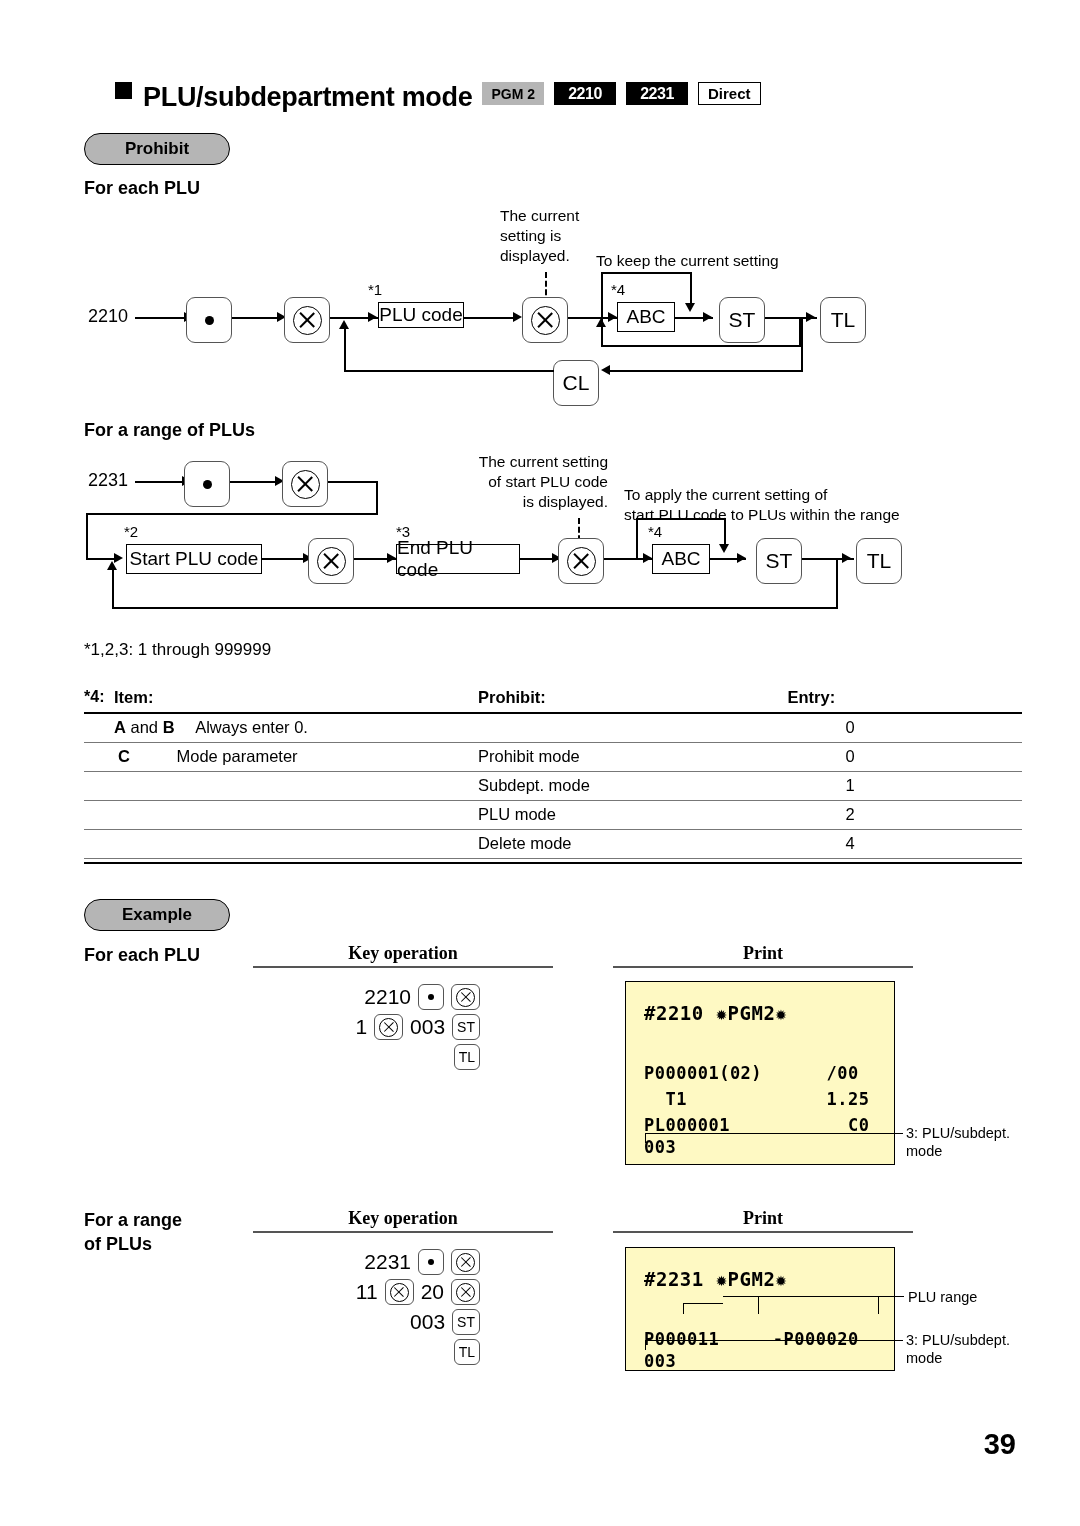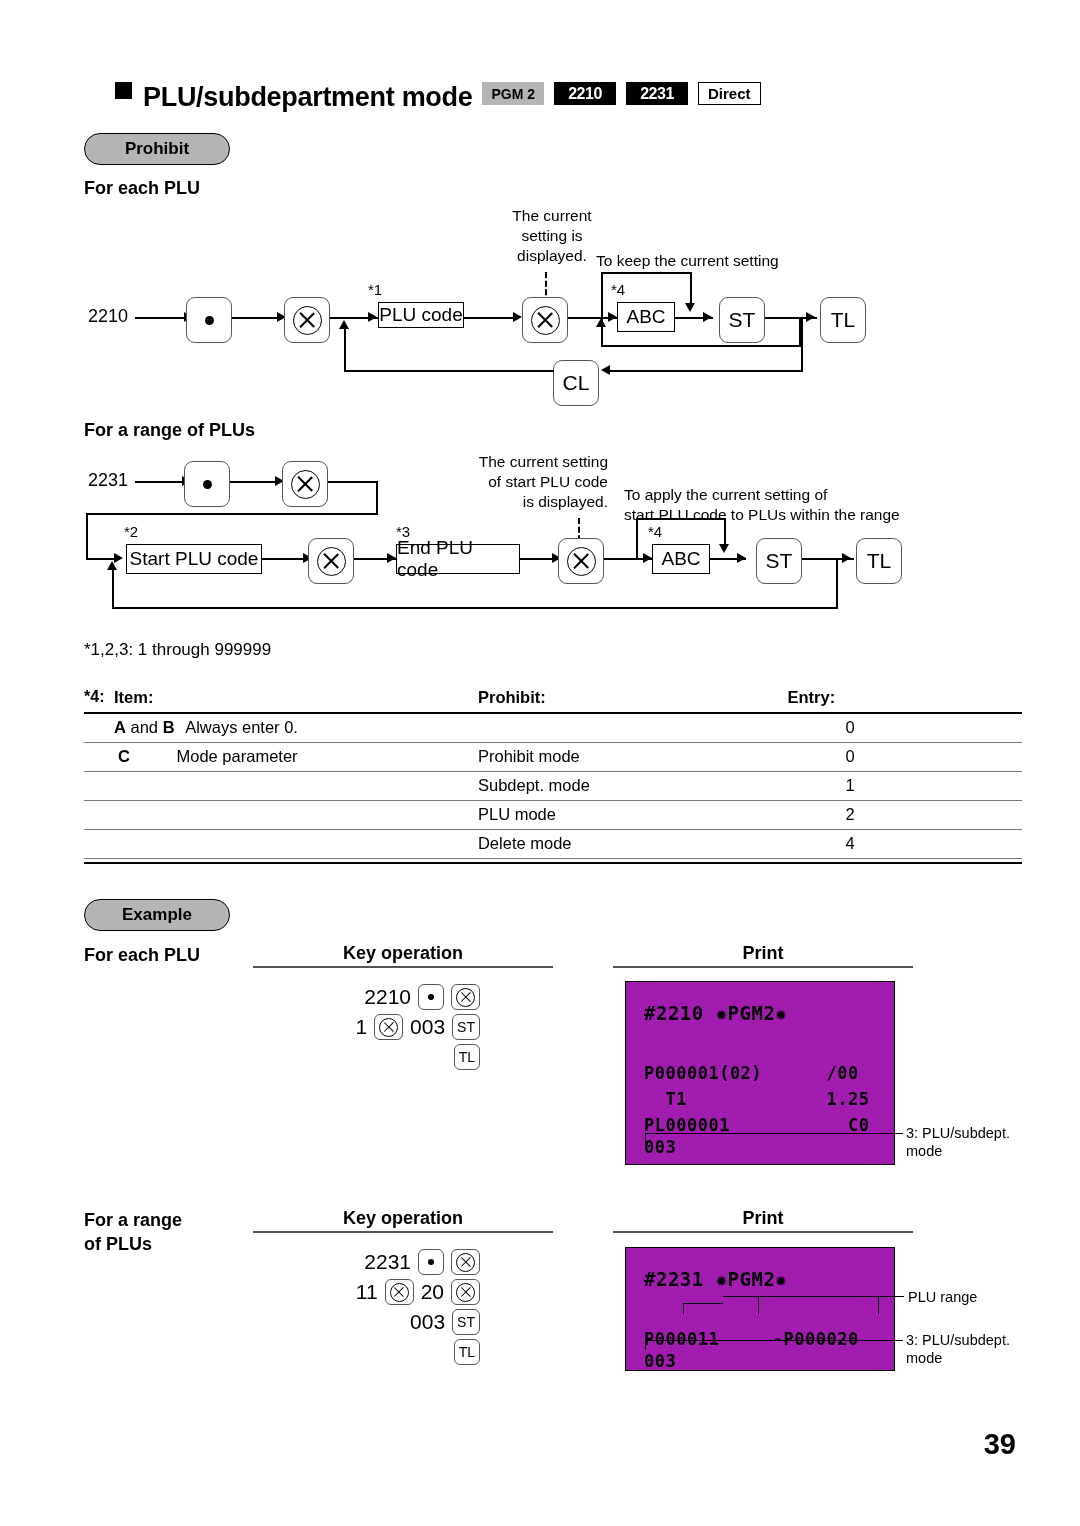--- a/index.html
+++ b/index.html
@@ -55,31 +55,31 @@
   #tbl{left:84px;top:686px;width:938px;}
   #tbl table{border-collapse:collapse;width:100%;font-size:16.5px;}
   #tbl th{font-weight:bold;text-align:left;padding:2px 0 4px 0;font-size:16.5px;}
   #tbl td{padding:4px 0 5px 0;vertical-align:top;}
   .rowline{border-bottom:1.3px solid #777;}
   .thickline{border-bottom:2.6px solid #000;}
   .col-item{width:42%;}
   .col-sel{width:33%;}
   .col-ent{width:25%;}
   
-  .colhead{font-size:18px;font-weight:bold;text-align:center;}
+  .colhead{font-size:18px;font-weight:bold;text-align:center;font-family:Liberation Serif, serif;}
   .hrule{height:2.4px;background:#555;}
   .keyrow{display:flex;align-items:center;justify-content:flex-end;gap:7px;height:30px;}
   .kbtn{border:1.4px solid #555;border-radius:6px;background:#fff;height:26px;min-width:26px;
         display:inline-flex;align-items:center;justify-content:center;
         font-size:14px;padding:0 4px;box-sizing:border-box;}
   .kbtn .circx{width:17px;height:17px;}
   .kbtn .circx:before,.kbtn .circx:after{height:13px;width:1.3px;}
   .kbtn .dot{width:6px;height:6px;border-radius:50%;background:#000;}
   .kdigits{font-size:21px;}
-  .receipt{border:1.8px solid #000;background:#a21caf;box-sizing:border-box;}
+  .receipt{border:1.8px solid #000;background:#fef9c3;box-sizing:border-box;}
   .dotm{font-family:"DejaVu Sans Mono", monospace;font-size:19px;
         letter-spacing:0.5px;white-space:pre;font-weight:bold;}
   .annot{font-size:14.5px;line-height:18px;}
   #pagenum{right:64px;top:1428px;font-size:29px;font-weight:bold;}
 </style>
 </head>
 <body>
 
 <div class="abs" id="header">
   <div class="sq"></div>
@@ -87,21 +87,21 @@
   <div class="badge gray">PGM 2</div>
   <div class="badge black">2210</div>
   <div class="badge black">2231</div>
   <div class="badge outline">Direct</div>
 </div>
 
 <div class="abs pill" style="left:84px;top:133px;">Prohibit</div>
 
 <div class="abs sub-head" style="left:84px;top:178px;">For each PLU</div>
 
-<div class="abs cap" style="left:500px;top:206px;width:104px;text-align:center;white-space:pre-line;">The current
+<div class="abs cap" style="left:500px;top:206px;width:104px;white-space:pre-line;">The current
 setting is
 displayed.</div>
 <div class="abs cap" style="left:596px;top:251px;white-space:nowrap;">To keep the current setting</div>
 
 <div class="dash-v abs" style="left:545px;top:272px;height:32px;"></div>
 
 <div class="abs num" style="left:88px;top:306px;">2210</div>
 <div class="ln lnh abs" style="left:135px;top:317px;width:52px;"></div>
 <div class="arrow-r abs" style="left:184px;top:312px;"></div>
 
@@ -244,21 +244,21 @@
       </tr>
     </thead>
     <tbody>
       <tr class="thickline" style="height:2px;">
           <td colspan="3" style="padding:0;"></td>
         </tr>
       <tr class="rowline">
         <td><span style="padding-left:30px;font-weight:bold;">A</span>
             <span>and</span>
             <span style="font-weight:bold;">B</span>
-            <span style="padding-left:6px;">Always enter 0.</span></td>
+            <span style="padding-left:6px;margin-left:10px;">Always enter 0.</span></td>
         <td></td>
         <td style="padding-left:58px;">0</td>
       </tr>
       <tr class="rowline">
         <td><span style="padding-left:34px;font-weight:bold;">C</span>
             <span style="padding-left:42px;">Mode parameter</span></td>
         <td>Prohibit mode</td>
         <td style="padding-left:58px;">0</td>
       </tr>
       <tr class="rowline">

